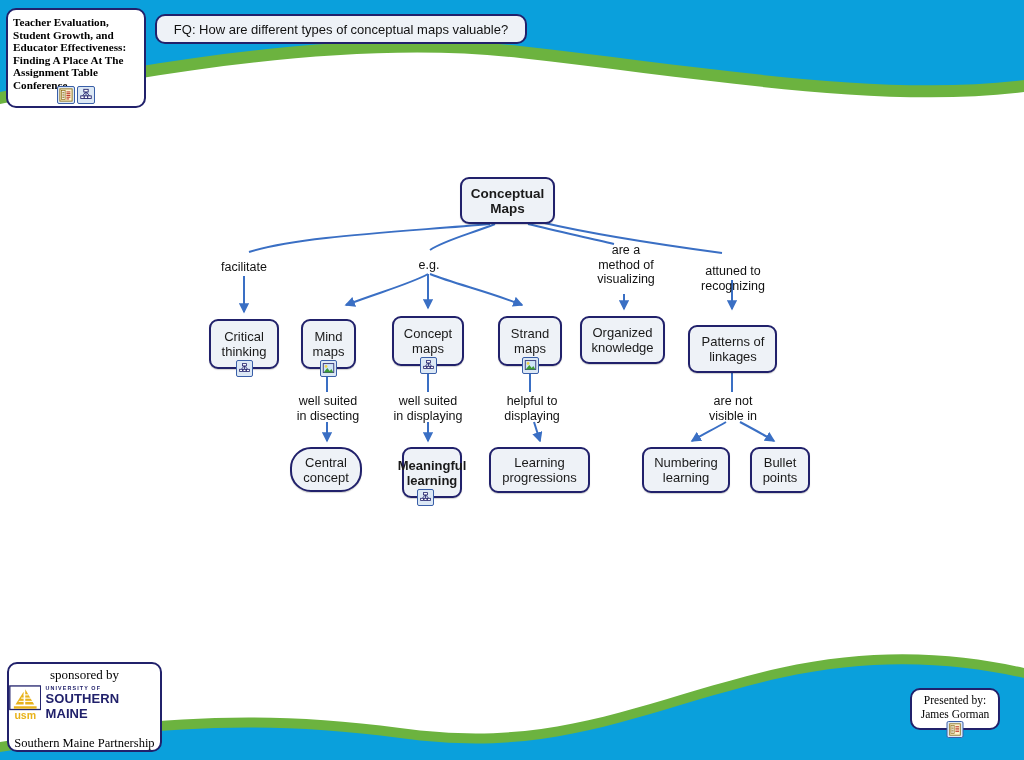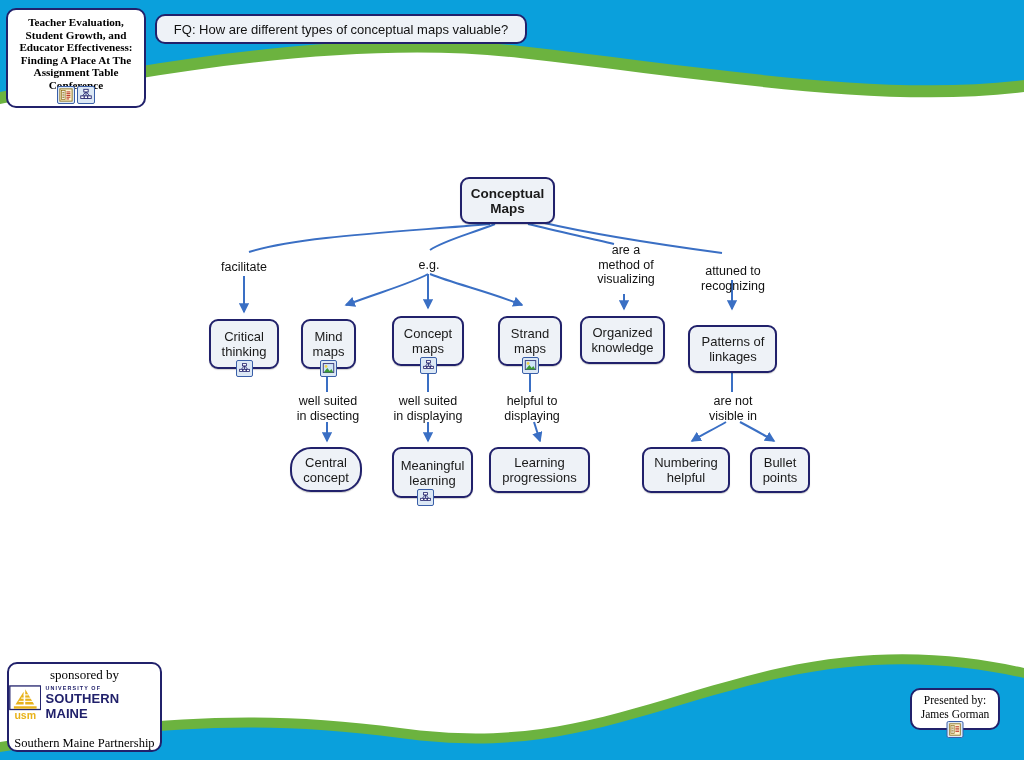--- a/index.html
+++ b/index.html
@@ -72,21 +72,20 @@
     border: 2px solid #21216b;
     border-radius: 10px;
     z-index: 8;
   }
   #title-box {
     left: 6px; top: 8px; width: 140px; height: 100px;
     font-family: "Liberation Serif", "DejaVu Serif", serif;
     font-weight: bold;
     font-size: 11.2px;
     line-height: 12.6px;
-    text-align: center;
     padding: 6px 5px 0 5px;
     color: #000;
   }
   #fq-box {
     left: 155px; top: 14px; width: 372px; height: 30px;
     background: #eef2f7;
     display: flex; align-items: center; justify-content: center;
     font-size: 13px; color: #111;
   }
   #sponsor-box {
@@ -236,21 +235,21 @@
 knowledge</span>
       </div>
       <div class="node" style="left: 688px; top: 325px; width: 89px; height: 48px; padding-left: 7px;">
         <span class="node-text">Patterns of
 linkages</span>
       </div>
       <div class="node" style="left: 290px; top: 447px; width: 72px; height: 45px; border-radius: 21px;">
         <span class="node-text">Central
 concept</span>
       </div>
-      <div class="node" style="left: 392px; top: 447px; width: 81px; height: 51px;">
+      <div class="node" style="left: 402px; top: 447px; width: 60px; height: 51px; font-weight: bold;">
         <span class="node-text">Meaningful
 learning</span>
       </div>
       <span class="res-icon" style="left: 417px; top: 489px;">
         <svg viewBox="0 0 16 16" width="13" height="13">
           <g stroke="#21216b" stroke-width="1" fill="none">
             <line x1="8" y1="4.5" x2="4" y2="9"></line>
             <line x1="8" y1="4.5" x2="8" y2="9"></line>
             <line x1="8" y1="4.5" x2="12" y2="9"></line>
           </g>
@@ -259,21 +258,21 @@
           <rect x="6.2" y="9" width="3.6" height="2.8" fill="#fff" stroke="#21216b" stroke-width="1"></rect>
           <rect x="10.4" y="9" width="3.6" height="2.8" fill="#fff" stroke="#21216b" stroke-width="1"></rect>
         </svg>
       </span>
       <div class="node" style="left: 489px; top: 447px; width: 101px; height: 46px;">
         <span class="node-text">Learning
 progressions</span>
       </div>
       <div class="node" style="left: 642px; top: 447px; width: 88px; height: 46px;">
         <span class="node-text">Numbering
-helpful</span>
+learning</span>
       </div>
       <div class="node" style="left: 750px; top: 447px; width: 60px; height: 46px;">
         <span class="node-text">Bullet
 points</span>
       </div>
       <div class="phrase" style="left: 213px; top: 260px; width: 62px;">facilitate</div>
       <div class="phrase" style="left: 409px; top: 258px; width: 40px;">e.g.</div>
       <div class="phrase" style="left: 585px; top: 243px; width: 82px;">are a
 method of
 visualizing</div>

